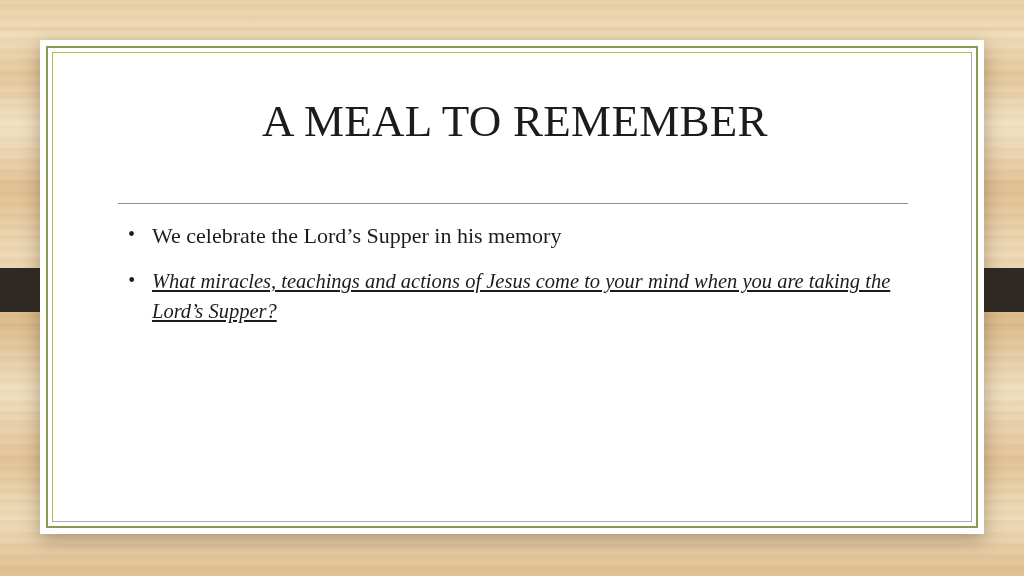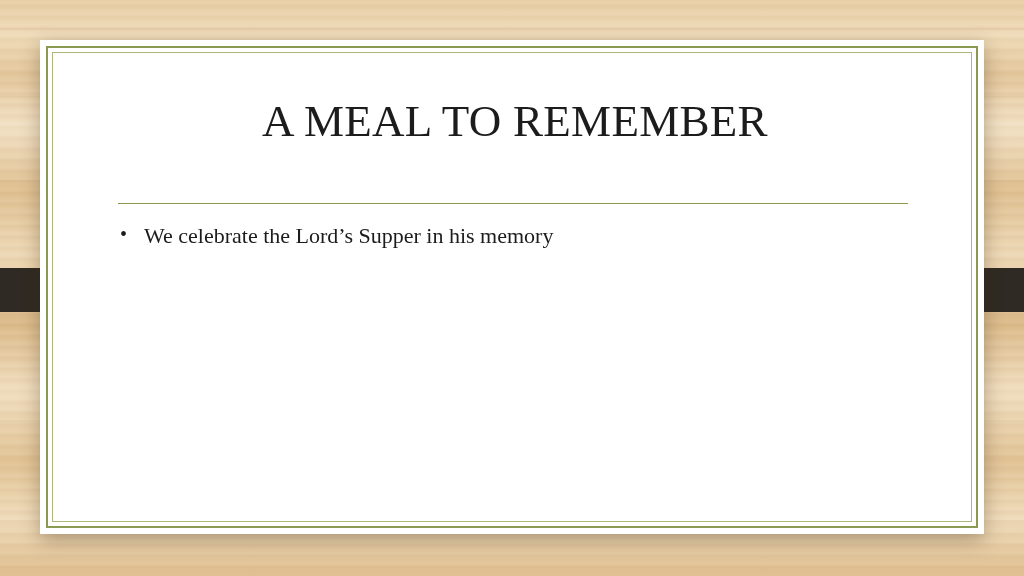--- a/index.html
+++ b/index.html
@@ -110,21 +110,21 @@
     position: absolute;
     left: 78px;
     top: 163px;
     width: 790px;
     height: 1px;
     background: #8a9a52;
   }
 
   .bullets {
     position: absolute;
-    left: 72px;
+    left: 80px;
     top: 180px;
     width: 800px;
   }
   .bullet {
     position: relative;
     padding-left: 32px;
     margin-bottom: 10px;
     color: #1c1c1c;
   }
   .bullet::before {
@@ -176,18 +176,21 @@
       <div class="slide-title">A MEAL TO REMEMBER</div>
 
       <div class="title-rule"></div>
 
       <div class="bullets">
 
         <div class="bullet plain sp1">
           <span class="txt">We celebrate the Lord’s Supper in his memory</span>
         </div>
 
+        <div class="bullet emph sp2">
+          <span class="txt">What miracles, teachings and actions of Jesus come to your mind when you are taking the Lord’s Supper?</span>
+        </div>
 
 
       </div>
     </div>
   </div>
 </div>
 
 </body></html>

